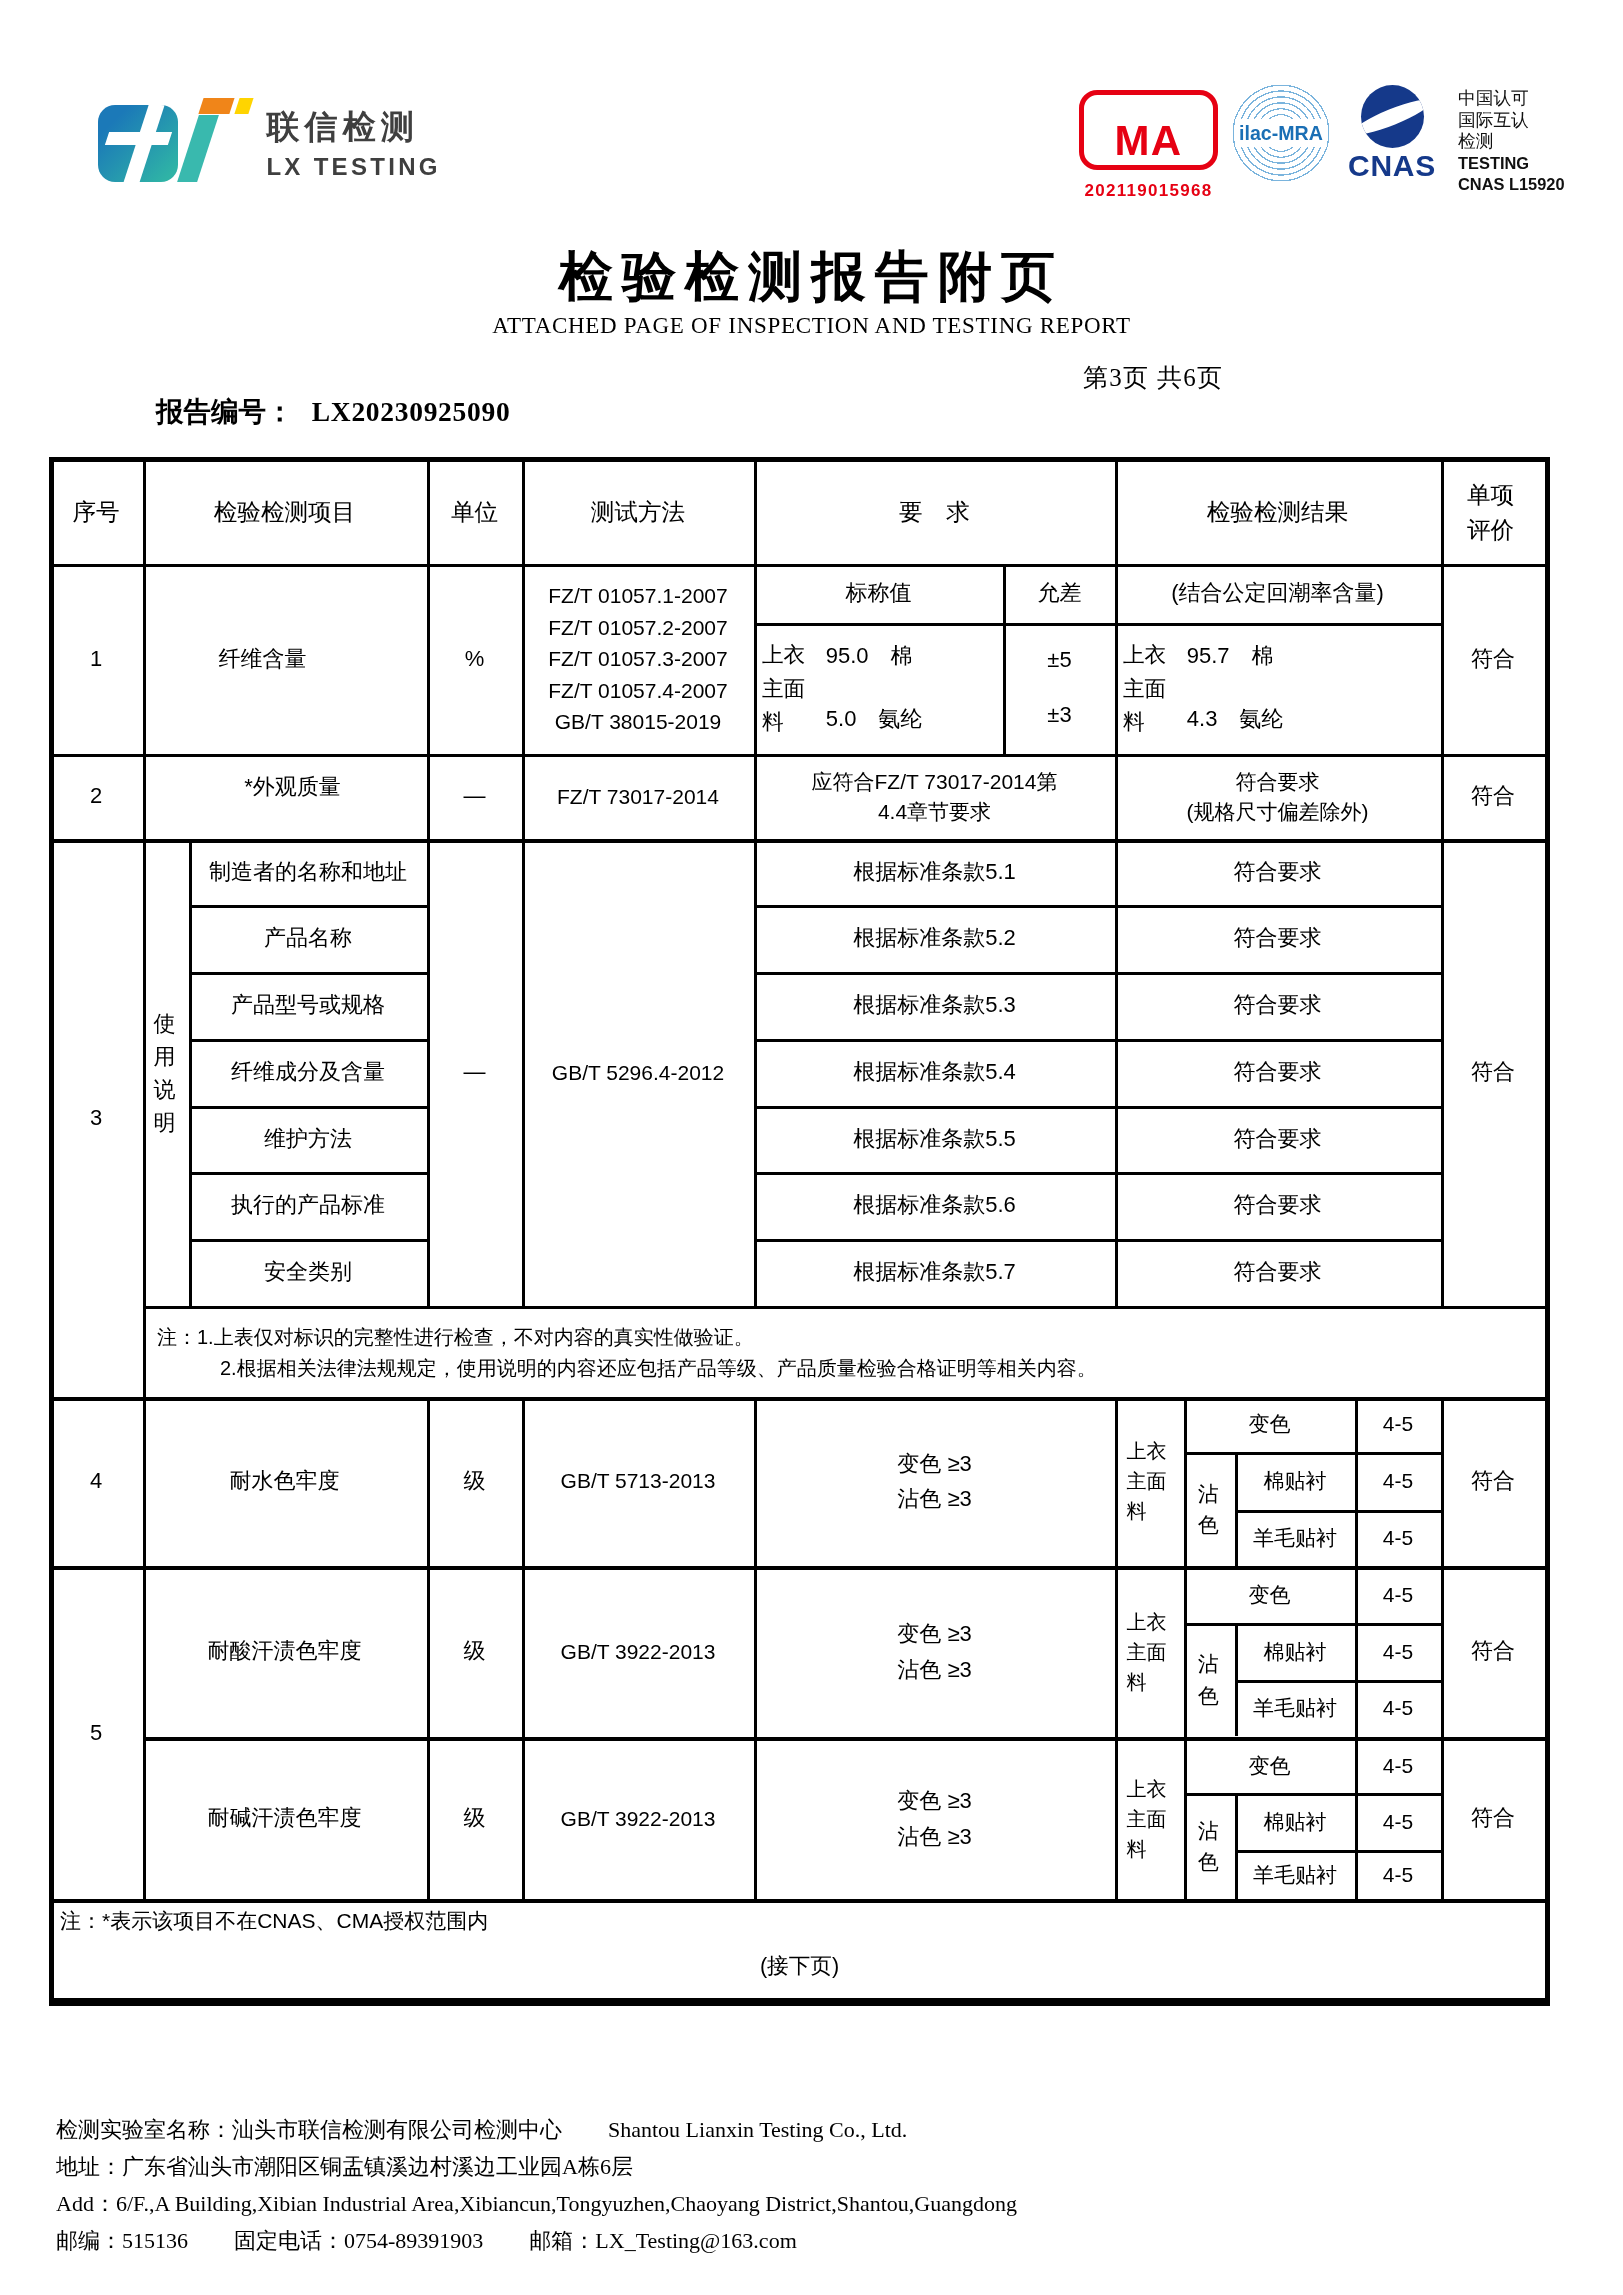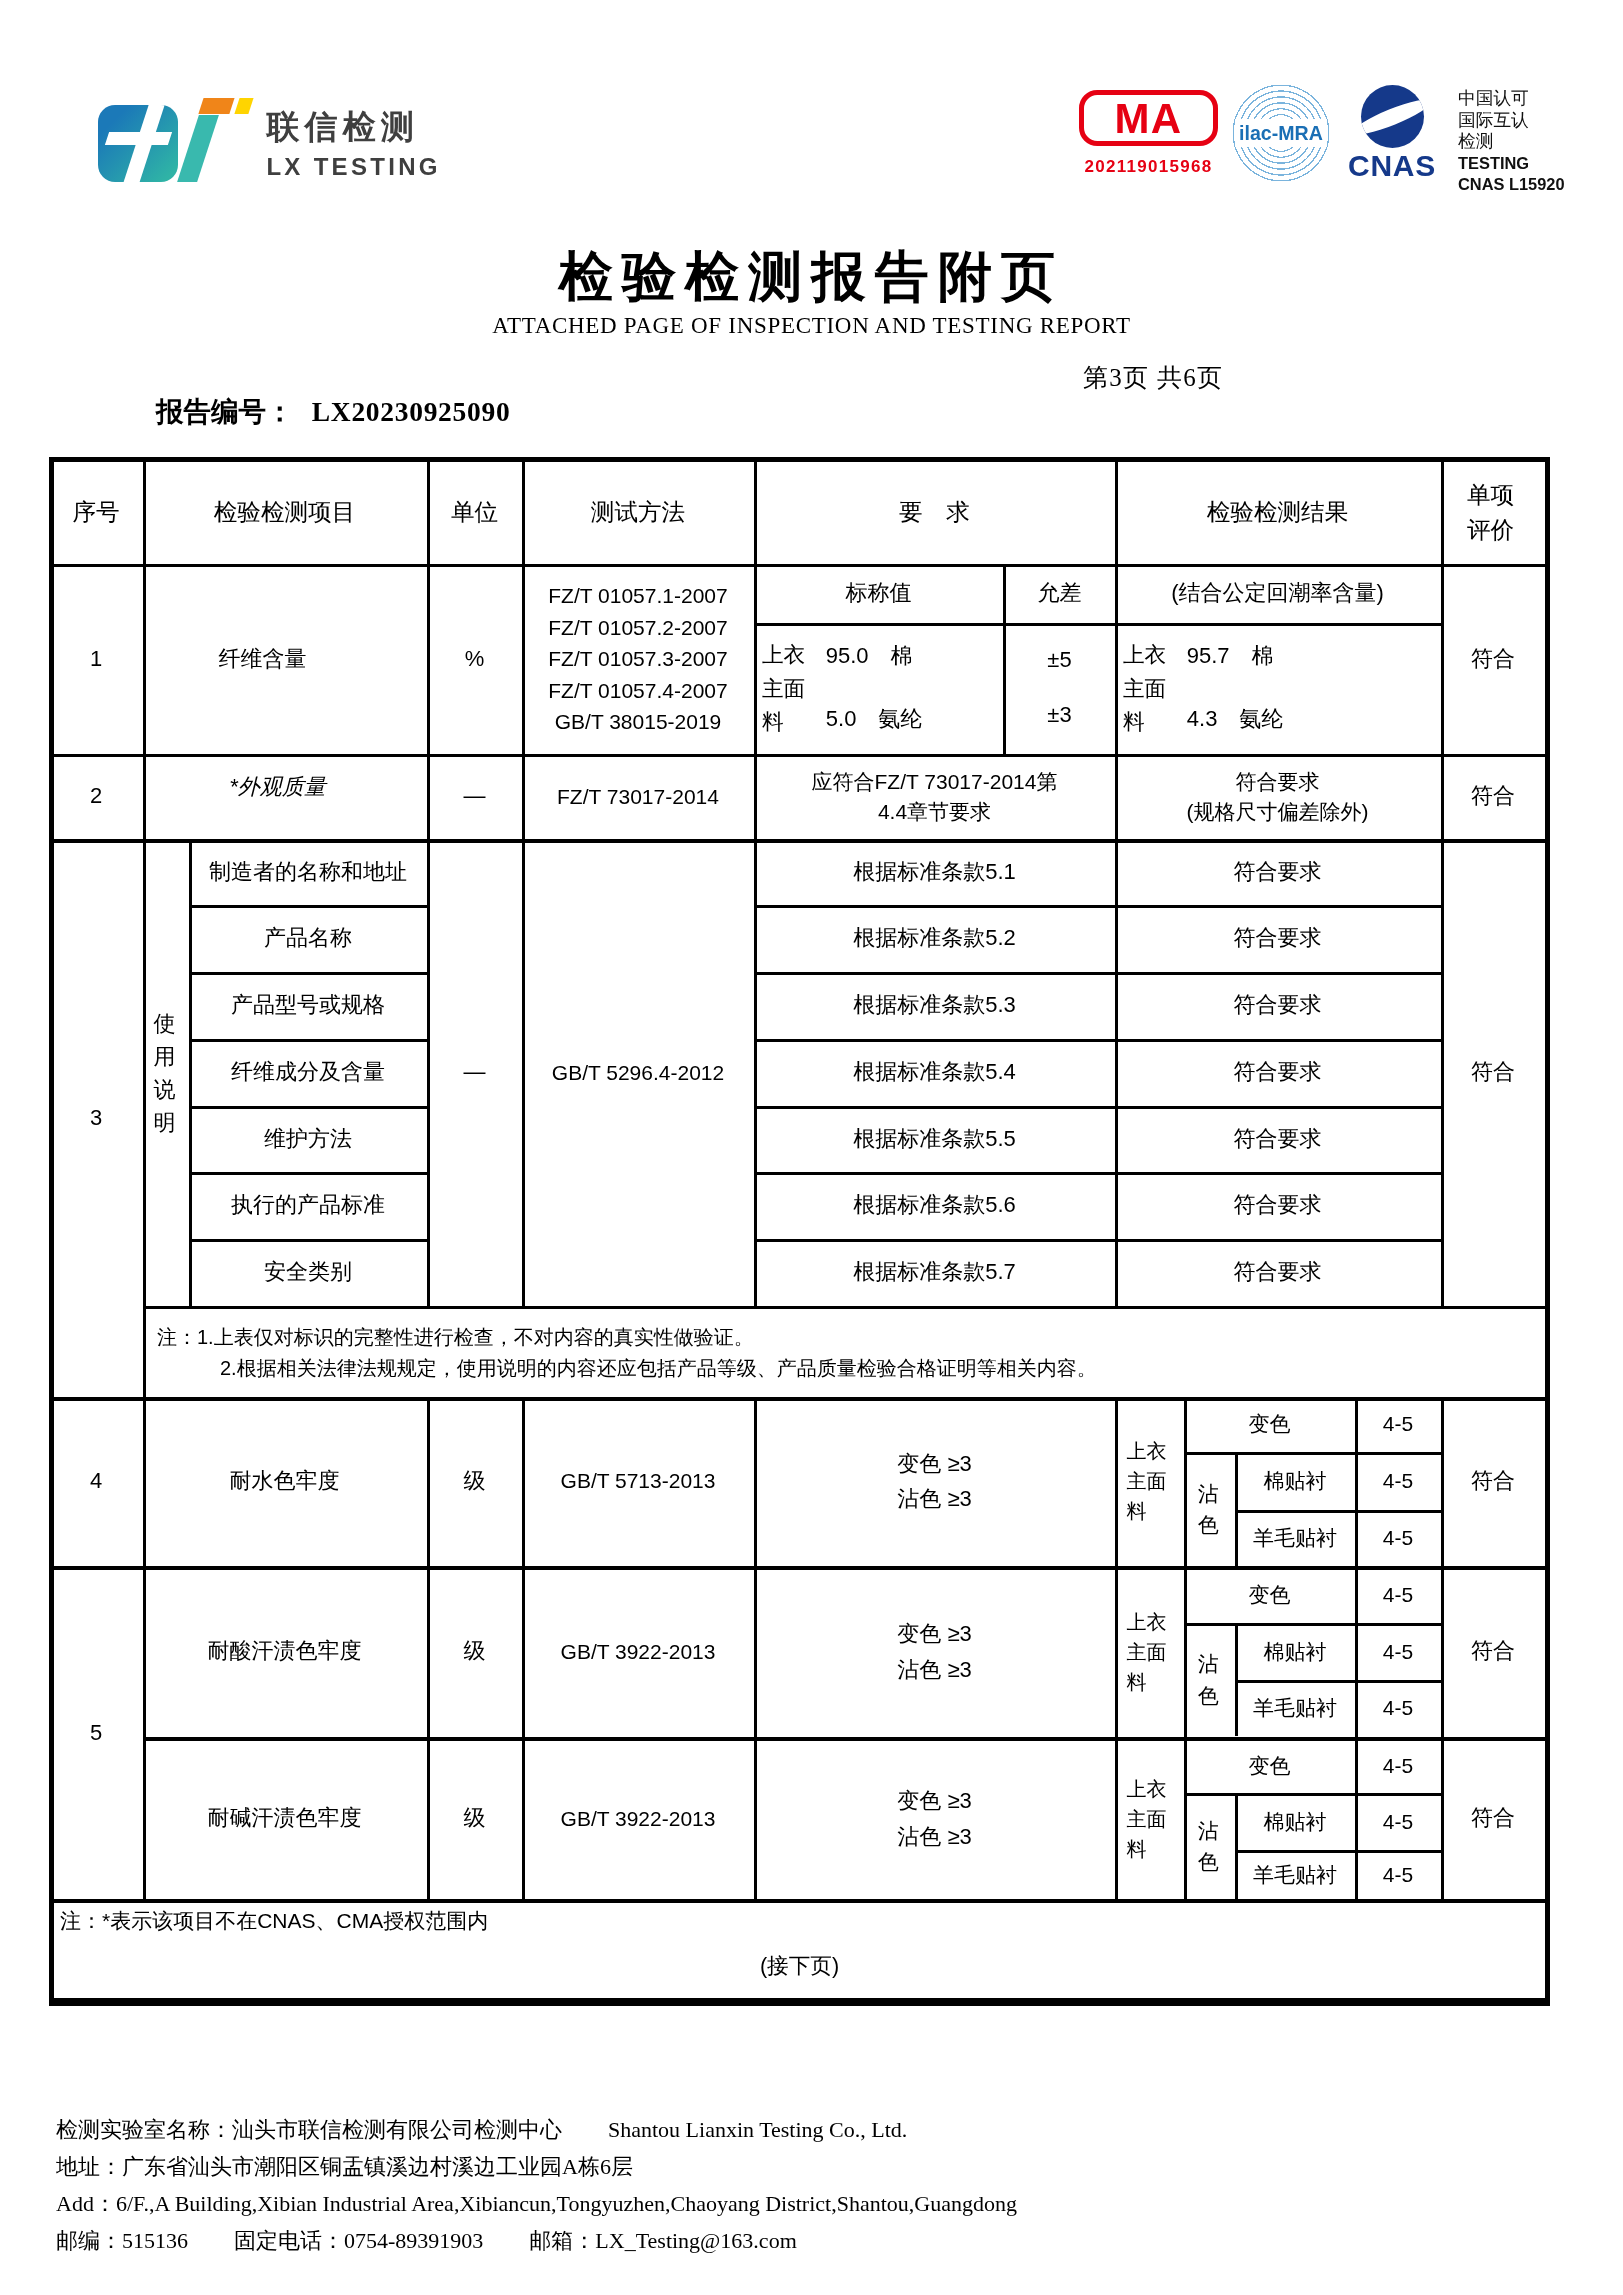--- a/index.html
+++ b/index.html
@@ -17,21 +17,21 @@
   .logo-c .cut-v { position:absolute; left:37px; top:-6.5px; width:15.7px; height:98px; background:#fff; transform:skewX(-18deg); }
   .logo-c .cut-h { position:absolute; left:9.2px; top:27.5px; width:63px; height:13px; background:#fff; transform:skewX(-18deg); }
   .logo-teal { position:absolute; left:90px; top:18.3px; width:19.6px; height:67px; background:#39b9ae; transform:skewX(-18deg); }
   .logo-orange { position:absolute; left:103px; top:1.3px; width:31px; height:15.7px; background:#f08519; transform:skewX(-18deg); }
   .logo-yellow { position:absolute; left:139px; top:1.3px; width:14.4px; height:15.7px; background:#ffd400; transform:skewX(-18deg); }
   .logo-text { margin-left:14.4px; }
   .logo-cn { font-size:33px; font-weight:bold; color:#3f3f3f; letter-spacing:5.2px; }
   .logo-en { font-size:24px; font-weight:bold; color:#3f3f3f; letter-spacing:3.3px; margin-top:3.9px; }
   
   .cma { position:absolute; left:1079px; top:90px; width:139px; text-align:center; }
-  .cma-frame { height:56px; border:5.2px solid #e60113; border-radius:18.3px; display:flex; align-items:flex-start; justify-content:center; }
+  .cma-frame { height:80px; border:5.2px solid #e60113; border-radius:18.3px; display:flex; align-items:flex-end; justify-content:center; }
   .cma-frame span { font-size:42px; font-weight:bold; color:#e60113; letter-spacing:1.3px; }
   .cma-number { margin-top:11px; font-size:17px; color:#e60113; letter-spacing:1.3px; font-weight:bold; }
   .ilac { position:absolute; left:1232px; top:84px; width:98px; height:98px; border-radius:50%;
           background:repeating-radial-gradient(circle at 50% 50%, #7ab4dd 0 1.3px, #ffffff 1.3px 5.9px);
           display:flex; align-items:center; justify-content:center; }
   .ilac span { background:#fff; padding:2.6px 3.9px; font-size:19.6px; font-weight:bold; color:#1a6fb5; }
   .cnas { position:absolute; left:1343px; top:85px; width:98px; text-align:center; }
   .cnas-circle { position:relative; width:63px; height:63px; margin:0 auto; border-radius:50%; background:#15398a; overflow:hidden; }
   .cnas-swoosh { position:absolute; left:-9.2px; top:23.6px; width:82px; height:15.7px; background:#fff; border-radius:50%; transform:rotate(-22deg); }
   .cnas-label { font-size:30px; font-weight:bold; color:#15398a; letter-spacing:0.7px; margin-top:1.3px; }
@@ -153,21 +153,21 @@
   <div class="cell fiber-cell" style="left:1115px;top:623px;width:325px;height:131px;">
     <div class="fiber-label">上衣主面料</div>
     <div class="fiber-vals">
       <span>95.7　棉</span>
       <span>4.3　氨纶</span>
     </div>
   </div>
   <div class="cell" style="left:1441px;top:564px;width:104px;height:190px;">符合</div>
 
   <div class="cell" style="left:49px;top:754px;width:94px;height:85px;">2</div>
-  <div class="cell" style="left:136px;top:754px;width:283px;height:66px;font-style:italic;">*外观质量</div>
+  <div class="cell" style="left:151px;top:754px;width:283px;height:66px;">*外观质量</div>
   <div class="cell" style="left:427px;top:754px;width:95px;height:85px;">—</div>
   <div class="cell small" style="left:522px;top:754px;width:232px;height:85px;">FZ/T 73017-2014</div>
   <div class="cell small" style="left:754px;top:754px;width:361px;height:85px;">
     <div class="stack">
         <span>应符合FZ/T 73017-2014第</span>
         <span>4.4章节要求</span>
       </div>
   </div>
   <div class="cell small" style="left:1115px;top:754px;width:325px;height:85px;">
     <div class="stack">

